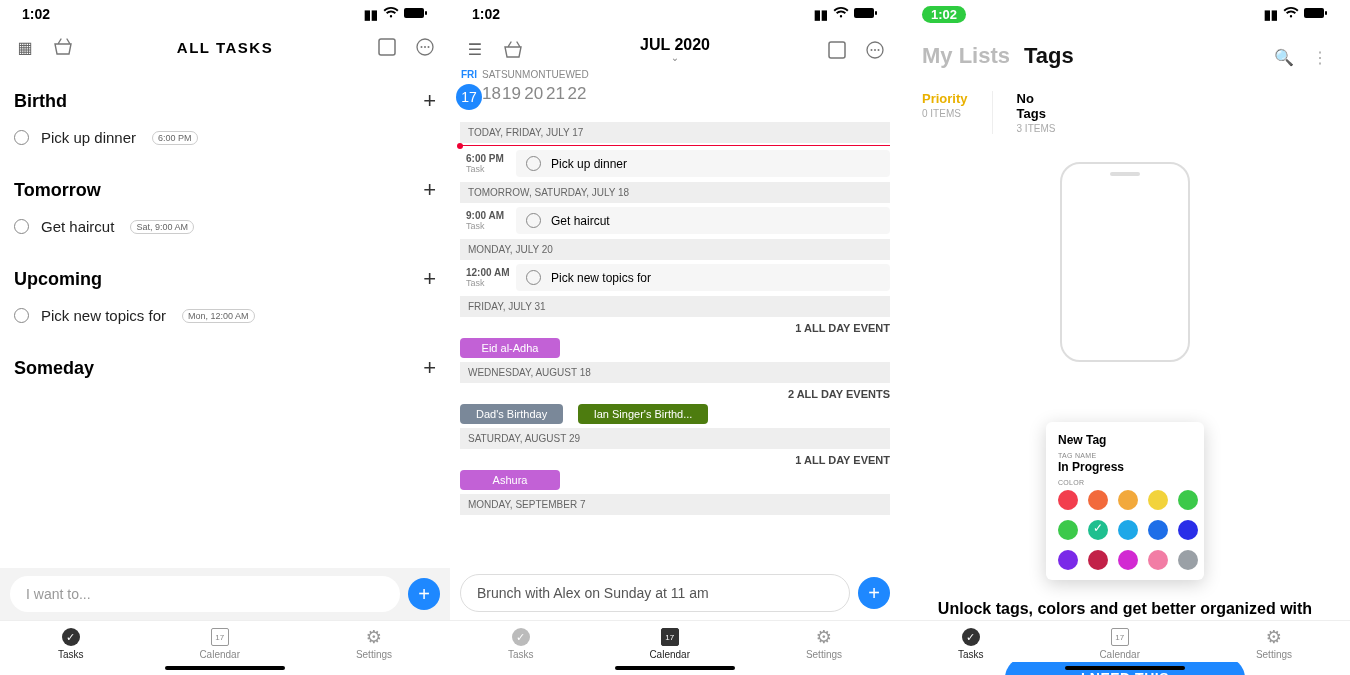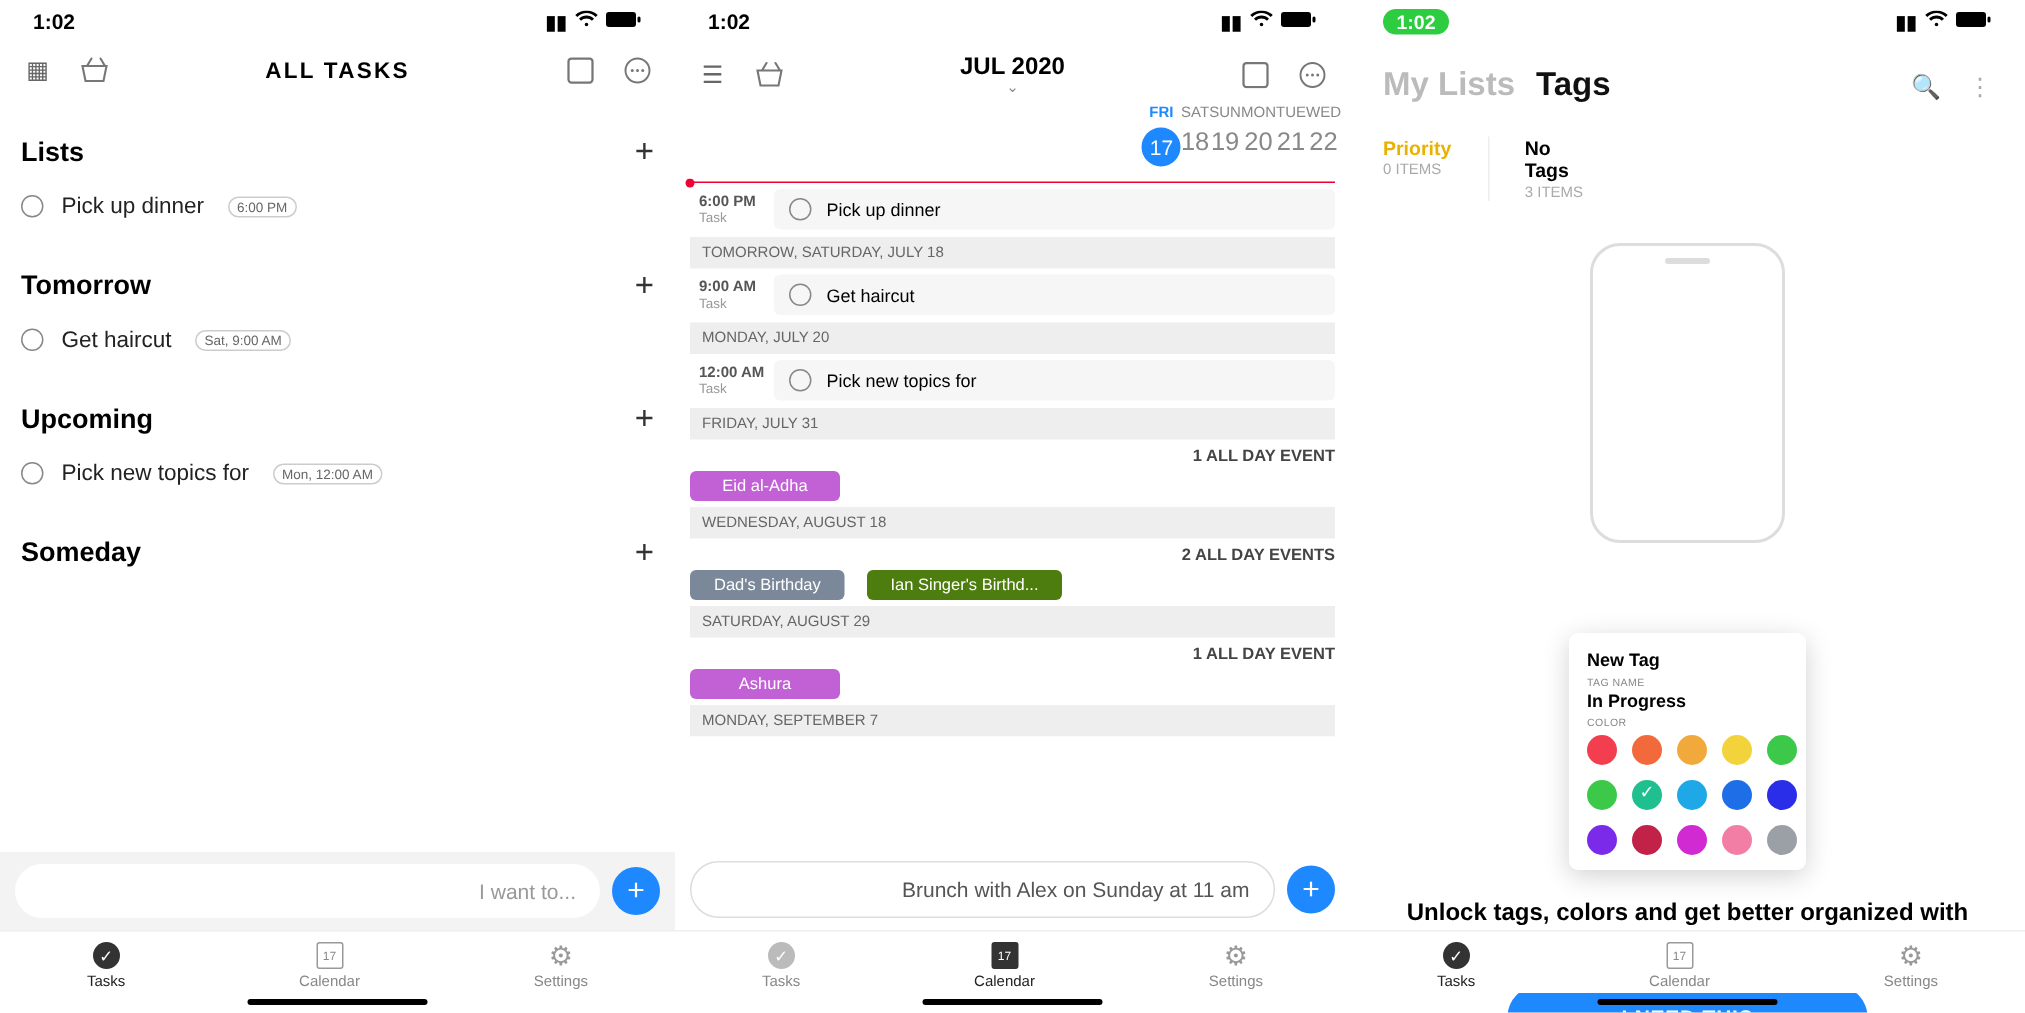--- a/index.html
+++ b/index.html
@@ -27,38 +27,38 @@
   .sec-head h3 { font-size:18px; font-weight:600; }
   .plus { font-size:22px; font-weight:300; color:#333; }
   .task-row { display:flex; align-items:center; gap:12px; padding:9px 0; }
   .circle { width:15px; height:15px; border:1.5px solid #888; border-radius:50%; flex-shrink:0; }
   .task-text { font-size:15px; color:#222; }
   .badge { font-size:9px; color:#666; border:1px solid #ccc; border-radius:9px; padding:1px 5px; margin-left:4px; }
 
   
   .bottom-area { position:absolute; bottom:0; left:0; right:0; }
   .bottom-bar { display:flex; align-items:center; padding:8px 10px; gap:8px; background:#f3f3f3; }
-  .input-pill { flex:1; background:#fff; border-radius:22px; padding:10px 16px; color:#999; font-size:14px;text-align:right; }
+  .input-pill { flex:1; background:#fff; border-radius:22px; padding:10px 16px; color:#999; font-size:14px; }
   .addbtn { width:32px; height:32px; border-radius:50%; background:#1e88ff; color:#fff; display:flex; align-items:center; justify-content:center; font-size:20px; }
 
   
   .tabbar { display:flex; justify-content:space-around; padding:6px 0 2px; background:#fff; border-top:1px solid #eee; }
   .tab { display:flex; flex-direction:column; align-items:center; gap:2px; color:#888; font-size:10px; }
   .tab.active { color:#222; }
   .tab .ticon { width:20px; height:20px; display:flex; align-items:center; justify-content:center; }
   .homebar { height:4px; width:120px; background:#000; border-radius:3px; margin:4px auto 5px; }
   .tabicon-circle { width:18px; height:18px; border-radius:50%; display:flex; align-items:center; justify-content:center; font-size:11px; }
   .tabicon-cal { width:18px; height:18px; border:1px solid #999; border-radius:2px; font-size:8px; display:flex; align-items:center; justify-content:center; }
   .tabicon-gear { font-size:18px; color:#999; }
 
   
   .hdr2 { display:flex; align-items:center; justify-content:space-between; padding: 12px 14px 2px; }
   .hdr2 .title { font-weight:700; font-size:16px; text-align:center; flex:1; }
   .chev { text-align:center; font-size:10px; color:#888; margin-top:-2px; }
-  .weekrow { display:flex; justify-content:flex-end; padding:4px 6px 8px; }
+  .weekrow { display:flex; justify-content:flex-start; padding:4px 6px 8px; }
   .day { text-align:center; font-size:10px; color:#888; line-height:1.2; }
   .day .num { font-size:17px; color:#888; font-weight:500; margin-top:3px; }
   .day.sel .lbl { color:#1e88ff; font-weight:600; }
   .day.sel .num { background:#1e88ff; color:#fff; width:26px; height:26px; border-radius:50%; display:flex; align-items:center; justify-content:center; margin:3px auto 0; font-size:14px; }
 
   .agenda { overflow:hidden; padding:0 10px; }
   .aghead { background:#eee; font-size:10px; color:#666; padding:5px 8px; margin-top:4px; }
   .ag-task { display:flex; align-items:center; background:#fff; margin-top:3px; }
   .ag-time { width:56px; padding:4px 6px; }
   .ag-time .t1 { font-size:10px; font-weight:600; color:#555; }
@@ -137,21 +137,21 @@
             <circle cx="5.5" cy="9" r="1" fill="#777"></circle>
             <circle cx="9" cy="9" r="1" fill="#777"></circle>
             <circle cx="12.5" cy="9" r="1" fill="#777"></circle>
           </svg>
         </span>
     </div>
   </div>
 
   <div class="sec">
     <div class="sec-head">
-      <h3>Lists</h3>
+      <h3>Birthd</h3>
       <span class="plus">+</span>
     </div>
     <div class="task-row">
       <span class="circle"></span>
       <span class="task-text">Pick up dinner</span>
       <span class="badge">6:00 PM</span>
     </div>
 
     <div class="sec-head">
       <h3>Tomorrow</h3>
@@ -272,20 +272,21 @@
         <div class="lbl">TUE</div>
         <div class="num">21</div>
       </div>
     <div class="day">
         <div class="lbl">WED</div>
         <div class="num">22</div>
       </div>
   </div>
 
   <div class="agenda">
+    <div class="aghead">TODAY, FRIDAY, JULY 17</div>
     <div class="line-now"></div>
     <div class="ag-task">
       <div class="ag-time">
           <div class="t1">6:00 PM</div>
           <div class="t2">Task</div>
         </div>
       <div class="ag-taskbox">
           <span class="circle"></span>
           <span>Pick up dinner</span>
         </div>

